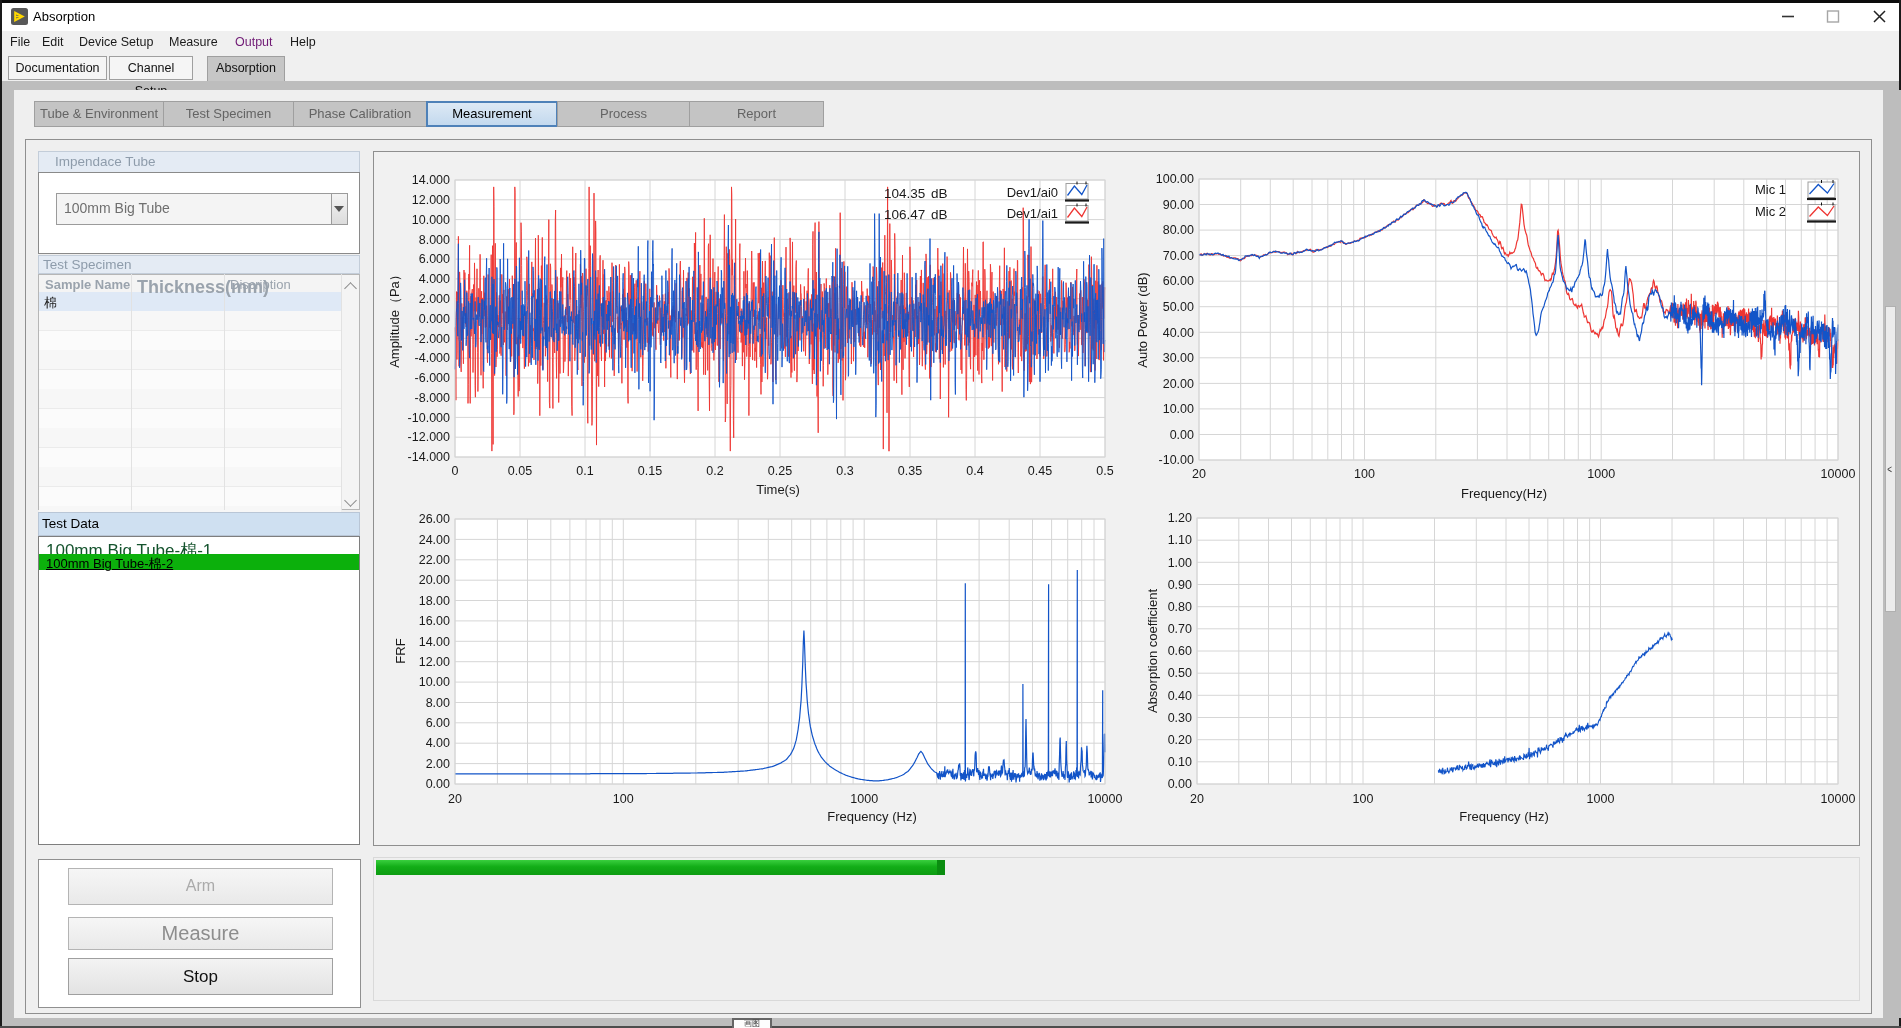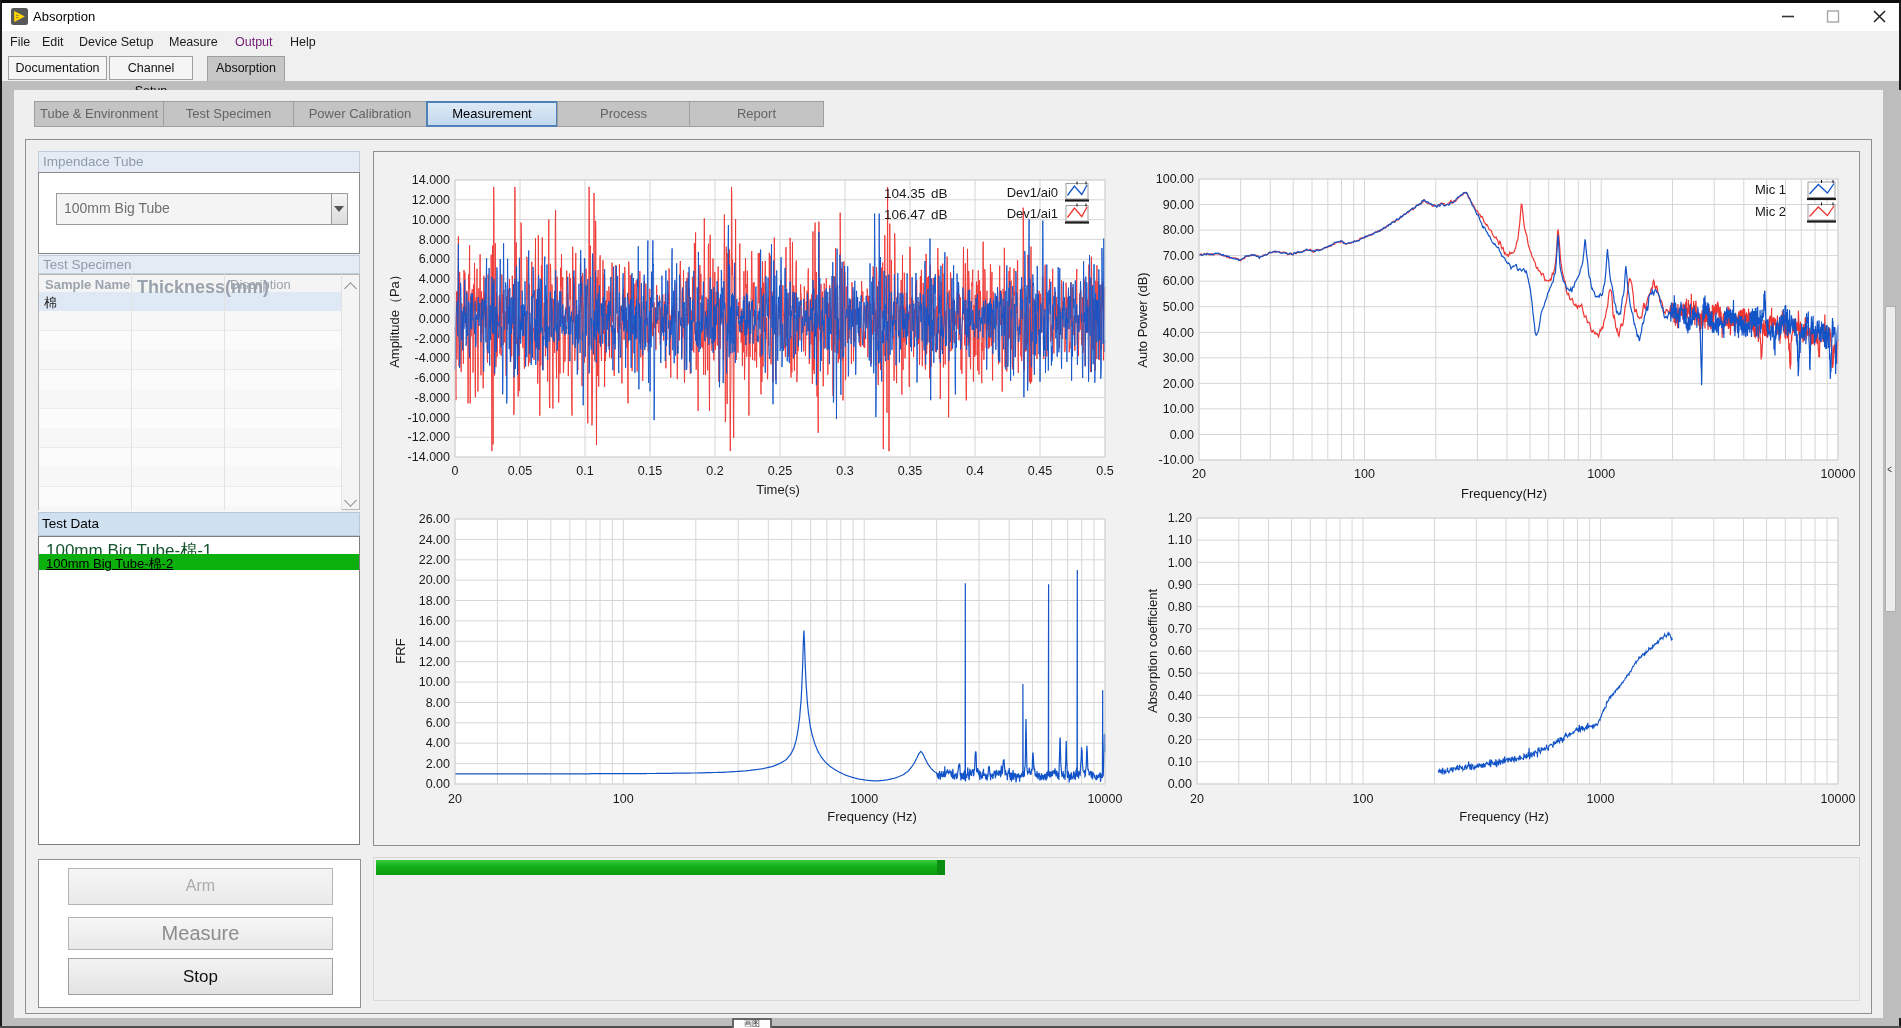--- a/index.html
+++ b/index.html
@@ -46,27 +46,27 @@
      font-size:12.5px;color:#111;text-align:center;line-height:23px;">Channel Setup</div>
 <div class="abs" style="left:207px;top:56px;width:78px;height:25px;background:#c6c6c6;border:1px solid #9f9f9f;border-bottom:none;box-sizing:border-box;
      font-size:12.5px;color:#111;text-align:center;line-height:22px;">Absorption</div>
 
 <div class="abs" style="left:14px;top:90px;width:1869px;height:928px;background:#efefef;"></div>
 
 <div class="abs" style="left:25px;top:139px;width:1847px;height:875px;border:1px solid #8f8f8f;box-sizing:border-box;"></div>
 
 <div class="abs" style="left:34px;top:101px;width:130px;height:26px;background:#c4c4c4;border:1px solid #9f9f9f;box-sizing:border-box;font-size:13px;color:#646464;text-align:center;line-height:24px;">Tube &amp; Environment</div>
 <div class="abs" style="left:163px;top:101px;width:131px;height:26px;background:#c4c4c4;border:1px solid #9f9f9f;box-sizing:border-box;font-size:13px;color:#646464;text-align:center;line-height:24px;">Test Specimen</div>
-<div class="abs" style="left:293px;top:101px;width:134px;height:26px;background:#c4c4c4;border:1px solid #9f9f9f;box-sizing:border-box;font-size:13px;color:#646464;text-align:center;line-height:24px;">Power Calibration</div>
+<div class="abs" style="left:293px;top:101px;width:134px;height:26px;background:#c4c4c4;border:1px solid #9f9f9f;box-sizing:border-box;font-size:13px;color:#646464;text-align:center;line-height:24px;">Phase Calibration</div>
 <div class="abs" style="left:426px;top:101px;width:132px;height:26px;background:linear-gradient(#dde9f5,#c3d9ee);border:2px solid #4e81b8;box-sizing:border-box;font-size:13px;color:#000;text-align:center;line-height:22px;">Measurement</div>
 <div class="abs" style="left:557px;top:101px;width:133px;height:26px;background:#c4c4c4;border:1px solid #9f9f9f;box-sizing:border-box;font-size:13px;color:#646464;text-align:center;line-height:24px;">Process</div>
 <div class="abs" style="left:689px;top:101px;width:135px;height:26px;background:#c4c4c4;border:1px solid #9f9f9f;box-sizing:border-box;font-size:13px;color:#646464;text-align:center;line-height:24px;">Report</div>
 
 <div class="abs" style="left:38px;top:151px;width:322px;height:28px;background:#e4ebf4;border:1px solid #c3cdd9;box-sizing:border-box;
-     font-size:13.5px;color:#8e9cab;padding-left:4px;line-height:19px;">Impendace Tube</div>
+     font-size:13.5px;color:#8e9cab;padding-left:16px;line-height:19px;">Impendace Tube</div>
 <div class="abs" style="left:38px;top:172px;width:322px;height:82px;background:#fff;border:1px solid #8a8a8a;box-sizing:border-box;"></div>
 <div class="abs" style="left:56px;top:193px;width:292px;height:32px;background:#f4f4f4;border:1px solid #9b9b9b;box-sizing:border-box;"></div>
 <div class="abs" style="left:64px;top:200px;font-size:14px;color:#6f6f6f;">100mm Big Tube</div>
 <div class="abs" style="left:331px;top:194px;width:16px;height:30px;background:linear-gradient(#f4f4f4,#dcdcdc);border-left:1px solid #9b9b9b;box-sizing:border-box;"></div>
 <div class="abs" style="left:334px;top:206px;width:0;height:0;border-left:5px solid transparent;border-right:5px solid transparent;border-top:6px solid #555;"></div>
 
 <div class="abs" style="left:38px;top:255px;width:322px;height:19px;background:#e4ebf4;border:1px solid #c3cdd9;box-sizing:border-box;
      font-size:13.5px;color:#8e9cab;padding-left:4px;line-height:18px;">Test Specimen</div>
 
 <div class="abs" style="left:38px;top:274px;width:322px;height:236px;background:#f4f4f4;border:1px solid #b6b6b6;box-sizing:border-box;"></div>

